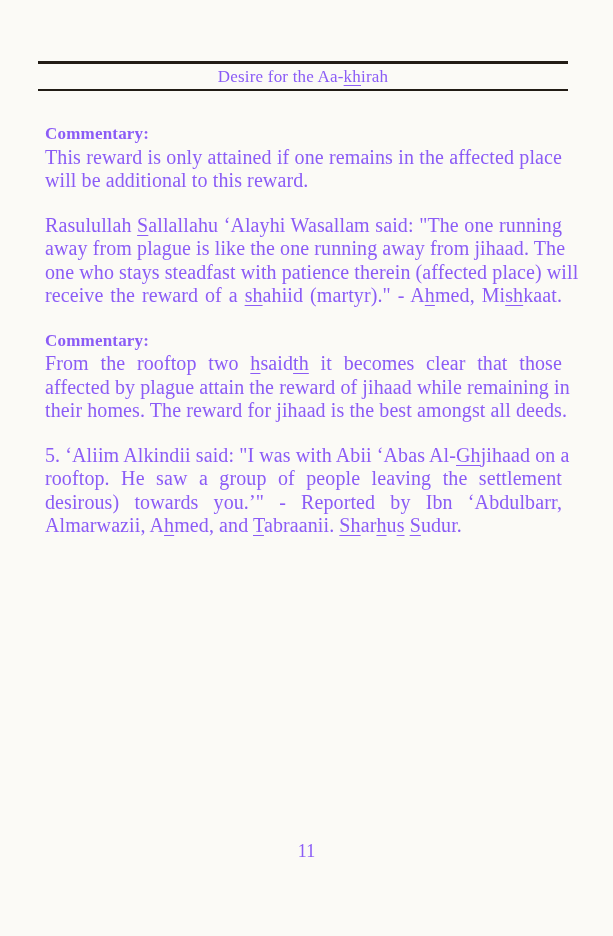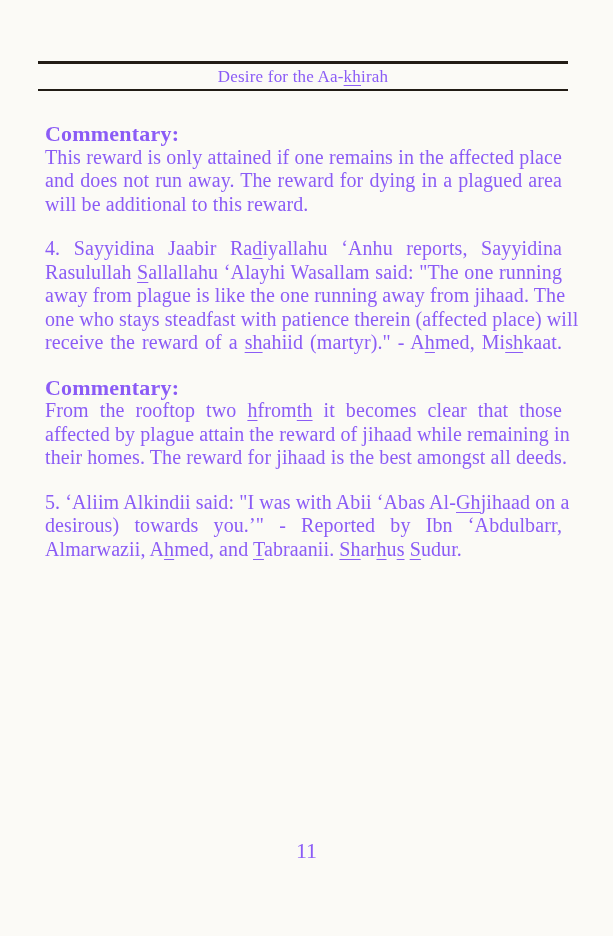--- a/index.html
+++ b/index.html
@@ -32,21 +32,21 @@
     letter-spacing: 0.2px;
   }
   #content {
     position: absolute;
     left: 45px;
     top: 122px;
     width: 517px;
   }
   .sec { margin: 0 0 21px 0; }
   .sec-heading {
-    font-size: 22px;
+    font-size: 17px;
     font-weight: bold;
     line-height: 23.5px;
     letter-spacing: 0.2px;
   }
   .line {
     font-size: 20px;
     line-height: 23.5px;
     height: 23.5px;
     white-space: nowrap;
     text-align: justify;
@@ -60,53 +60,52 @@
     text-decoration: underline;
     text-underline-offset: 2.5px;
     text-decoration-thickness: 1px;
   }
   .page-number {
     position: absolute;
     left: 0;
     top: 840px;
     width: 100%;
     text-align: center;
-    font-size: 22px;
+    font-size: 18px;
     line-height: 22px;
   }
 </style>
 </head>
 <body>
 
 <div class="page">
   <div class="rule rule-top"></div>
   <div class="title-row" id="chapter-title"><span>Desire for the Aa-</span><span class="u">kh</span><span>irah</span></div>
   <div class="rule rule-bottom"></div>
 
   <div id="content">
       <div class="sec">
         <div class="sec-heading">Commentary:</div>
         <div class="line"><span>This reward is only attained if one remains in the affected place</span></div>
-        <div class="line"><span>and does not run away. The reward for dying in a plagued area</span></div>
         <div class="line last"><span>will be additional to this reward.</span></div>
       </div>
       <div class="sec">
-        <div class="line"><span>4. Sayyidina Jaabir Ra</span><span class="u">d</span><span>iyallahu ‘Anhu reports, Sayyidina</span></div>
         <div class="line"><span>Rasulullah </span><span class="u">S</span><span>allallahu ‘Alayhi Wasallam said: "The one running</span></div>
         <div class="line"><span>away from plague is like the one running away from jihaad. The</span></div>
         <div class="line"><span>one who stays steadfast with patience therein (affected place) will</span></div>
         <div class="line"><span>receive the reward of a </span><span class="u">sh</span><span>ahiid (martyr)." - A</span><span class="u">h</span><span>med, Mi</span><span class="u">sh</span><span>kaat.</span></div>
       </div>
       <div class="sec">
         <div class="sec-heading">Commentary:</div>
-        <div class="line"><span>From the rooftop two </span><span class="u">h</span><span>from</span><span class="u">th</span><span> it becomes clear that those</span></div>
+        <div class="line"><span>From the rooftop two </span><span class="u">h</span><span>said</span><span class="u">th</span><span> it becomes clear that those</span></div>
         <div class="line"><span>affected by plague attain the reward of jihaad while remaining in</span></div>
         <div class="line"><span>their homes. The reward for jihaad is the best amongst all deeds.</span></div>
       </div>
       <div class="sec">
         <div class="line"><span>5. ‘Aliim Alkindii said: "I was with Abii ‘Abas Al-</span><span class="u">Gh</span><span>jihaad on a</span></div>
+        <div class="line"><span>rooftop. He saw a group of people leaving the settlement</span></div>
         <div class="line"><span>desirous) towards you.’" - Reported by Ibn ‘Abdulbarr,</span></div>
         <div class="line last"><span>Almarwazii, A</span><span class="u">h</span><span>med, and </span><span class="u">T</span><span>abraanii. </span><span class="u">Sh</span><span>ar</span><span class="u">h</span><span>u</span><span class="u">s</span><span> </span><span class="u">S</span><span>udur.</span></div>
       </div>
     </div>
 
   <div class="page-number">11</div>
 </div>
 
 </body></html>

